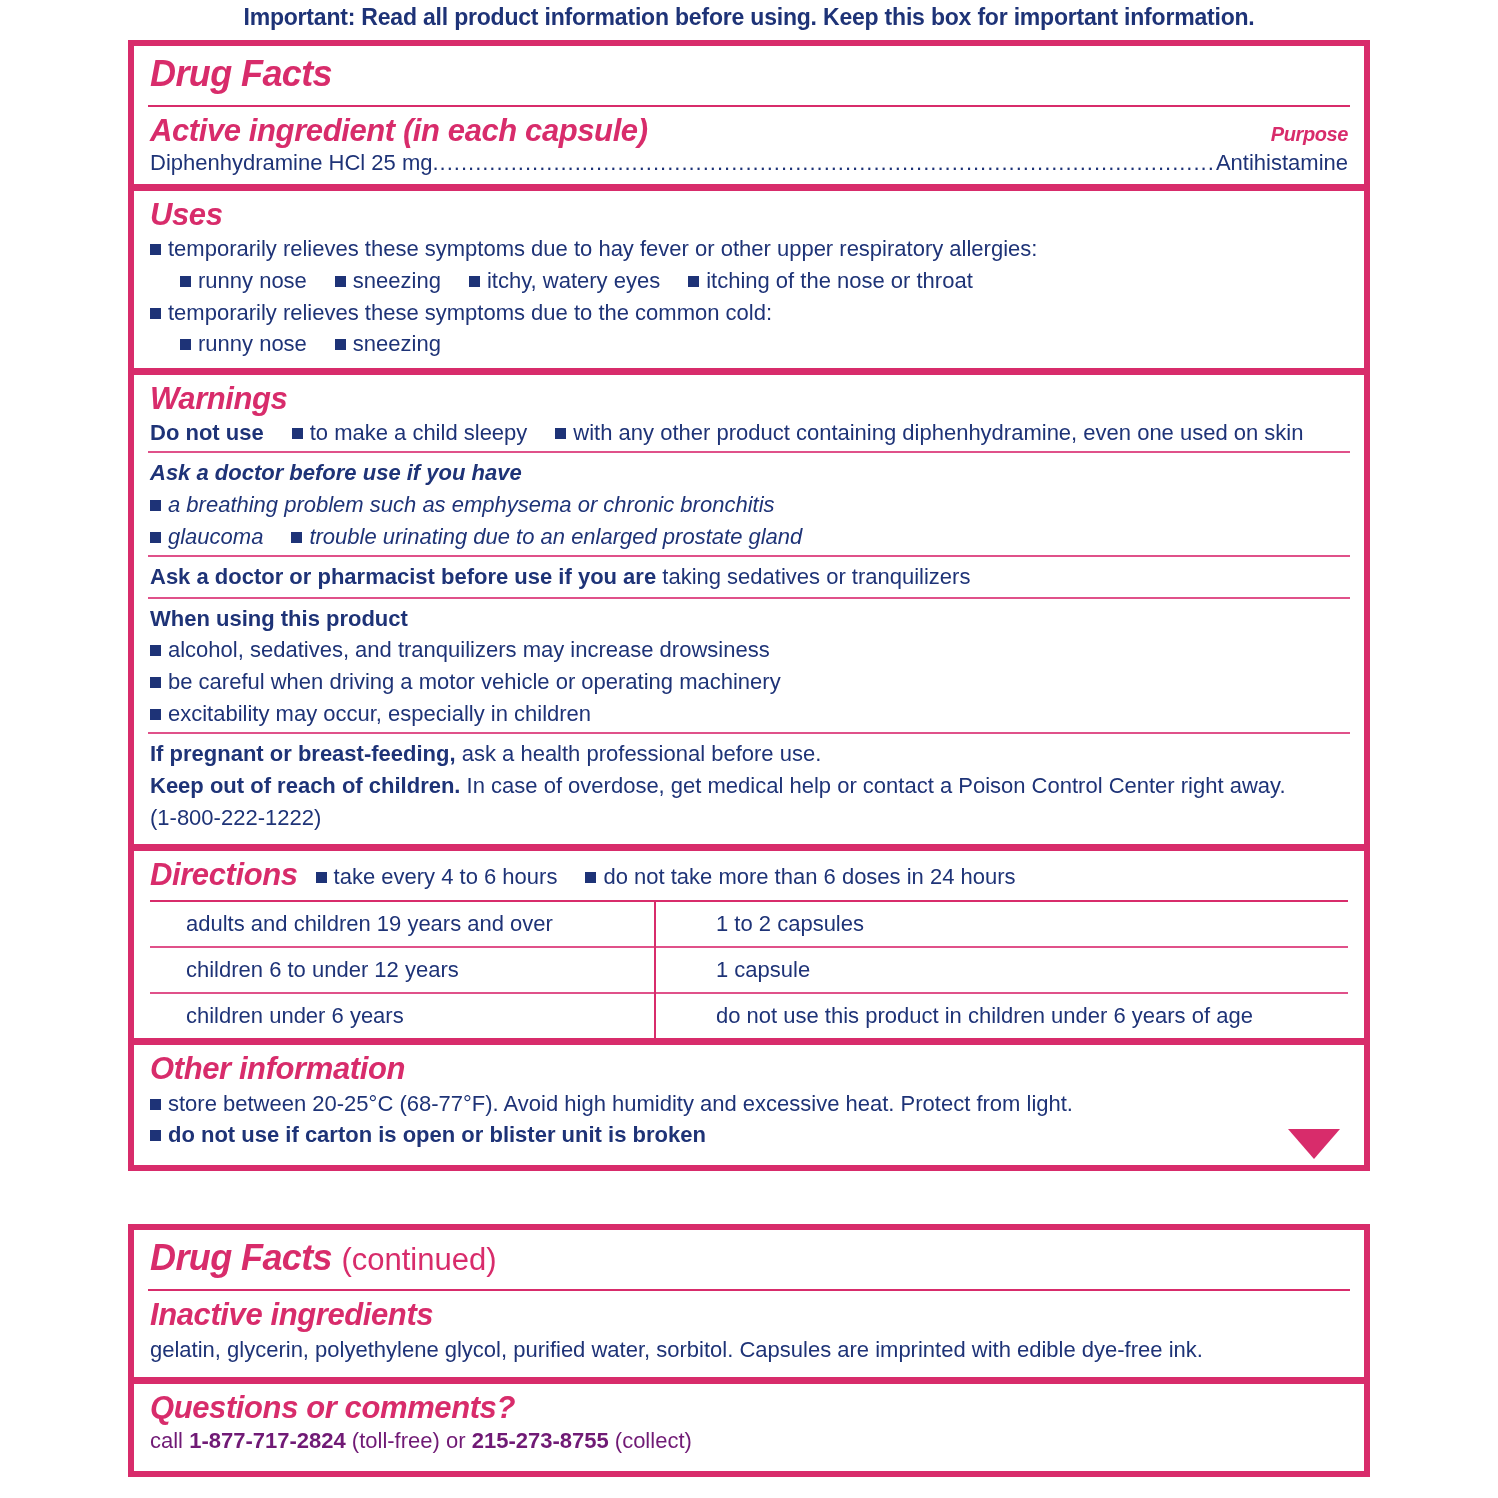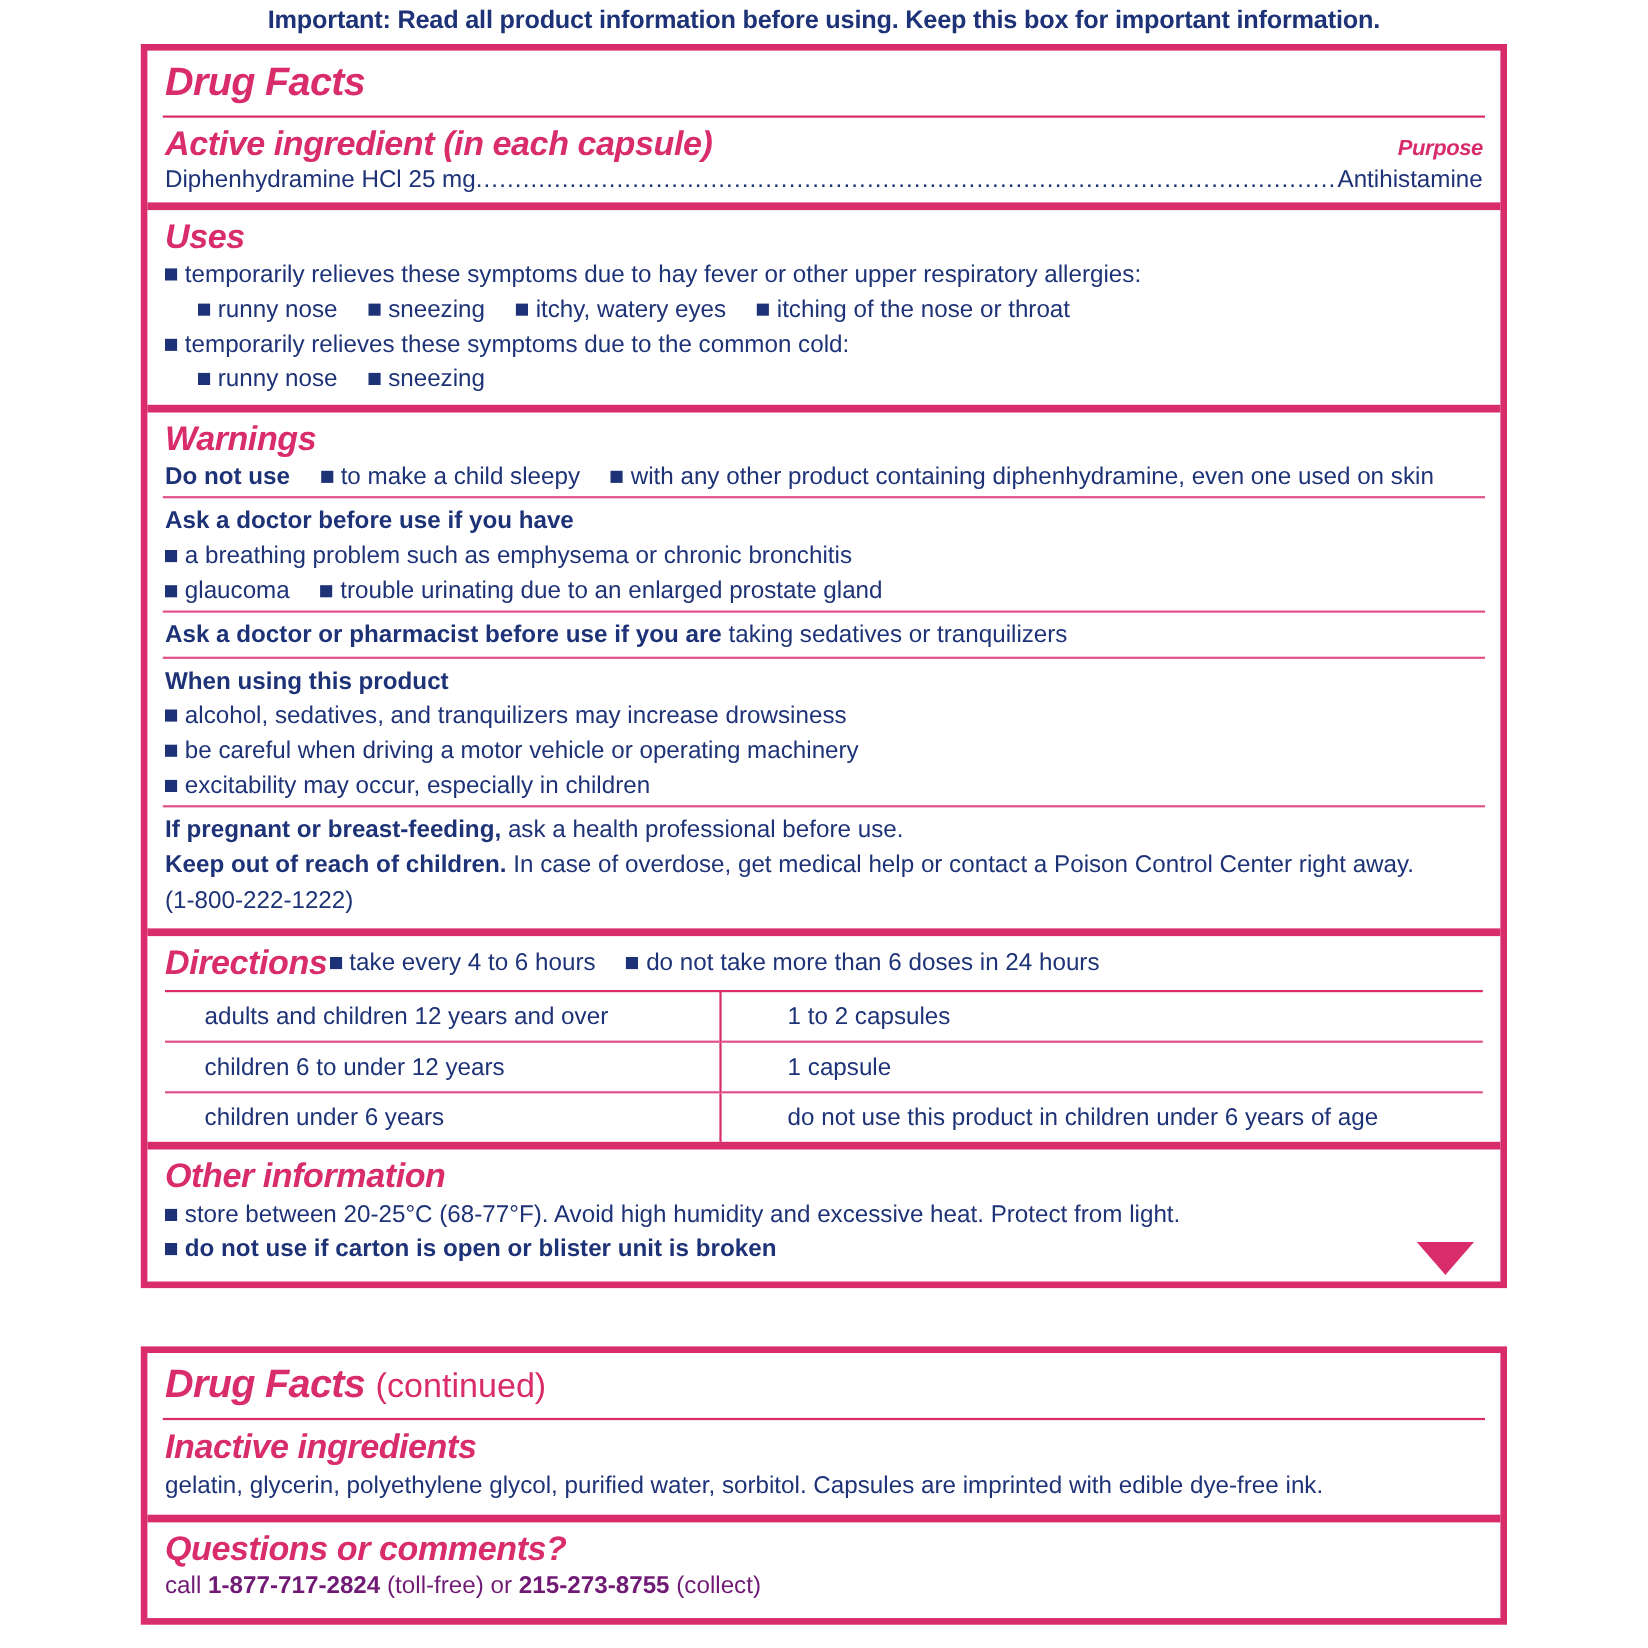--- a/index.html
+++ b/index.html
@@ -135,22 +135,22 @@
 
   .li { color: #1E3377; font-size: 22px; line-height: 1.44; }
   .li.indent { padding-left: 30px; }
   .li .sp { display: inline-block; width: 28px; }
 
   .hdr-line { color: #1E3377; font-size: 22px; font-weight: bold; line-height: 1.45; }
 
   
   .dir-top {
     display: flex;
-    align-items: center;
-    gap: 2px;
+    align-items: flex-end;
+    gap: 18px;
     padding: 2px 0 4px 0;
   }
   .dir-top h2 { padding: 0; }
 
   .dtable {
     width: 100%;
     border-collapse: collapse;
     margin-top: 4px;
   }
   .dtable td {
@@ -234,21 +234,21 @@
     <div class="thick-band"></div>
 
     <div class="sec" style="padding-bottom:2px;">
       <h2 class="sec-head">Warnings</h2>
       <div class="li">
         <span class="hdr-line">Do not use</span><span class="sp"></span><span class="bullet"></span><span>to make a child sleepy</span><span class="sp"></span><span class="bullet"></span><span>with any other product containing diphenhydramine, even one used on skin</span>
       </div>
     </div>
     <div class="thin-rule inner"></div>
 
-    <div class="sec" style="padding-bottom:2px;">
+    <div class="sec" style="padding-bottom:2px;font-style:italic;">
       <div class="hdr-line">Ask a doctor before use if you have</div>
       <div class="li">
         <span class="bullet"></span><span>a breathing problem such as emphysema or chronic bronchitis</span>
       </div>
       <div class="li">
         <span class="bullet"></span><span>glaucoma</span><span class="sp"></span><span class="bullet"></span><span>trouble urinating due to an enlarged prostate gland</span>
       </div>
     </div>
     <div class="thin-rule inner"></div>
 
@@ -292,21 +292,21 @@
       <div class="dir-top">
         <h2 class="sec-head">Directions</h2>
         <div class="li">
           <span class="bullet"></span><span>take every 4 to 6 hours</span><span class="sp"></span><span class="bullet"></span><span>do not take more than 6 doses in 24 hours</span>
         </div>
       </div>
 
       <table class="dtable">
         <tbody>
             <tr>
-          <td class="c1">adults and children 12 years and over</td>
+          <td class="c1">adults and children 19 years and over</td>
           <td class="c2">1 to 2 capsules</td>
         </tr>
         <tr>
           <td class="c1">children 6 to under 12 years</td>
           <td class="c2">1 capsule</td>
         </tr>
         <tr>
           <td class="c1">children under 6 years</td>
           <td class="c2">do not use this product in children under 6 years of age</td>
         </tr>

